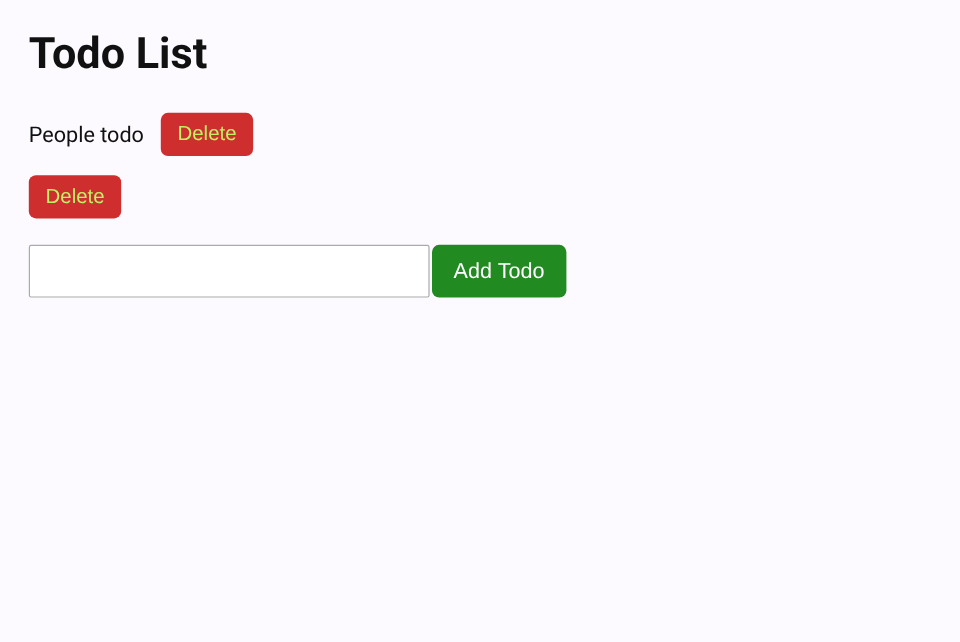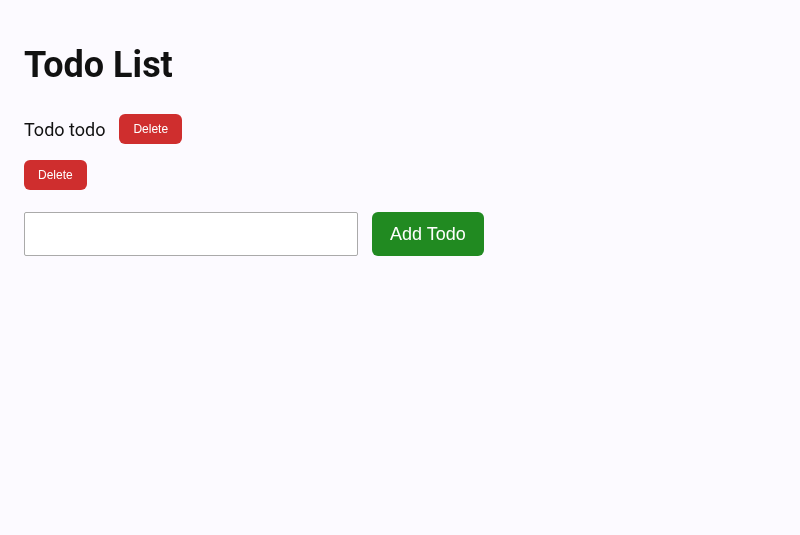--- a/index.html
+++ b/index.html
@@ -12,50 +12,49 @@
       background: #fcfaff;
       padding: 24px;
       width: 800px;
       height: 535px;
     }
     h1 {
       font-size: 36px;
       font-weight: 700;
       color: #111;
       margin-bottom: 28px;
-      margin-top: 20px;
     }
     .todo-list {
       display: flex;
       flex-direction: column;
       gap: 16px;
       margin-bottom: 22px;
     }
     .todo-item {
       display: flex;
       align-items: center;
       gap: 14px;
     }
     .todo-text {
       font-size: 18px;
       color: #111;
     }
     .delete-btn {
       background: #cf2e2e;
-      color: #ffffff;
+      color: #bef264;
       border: none;
       padding: 8px 14px;
-      font-size: 12px;
+      font-size: 17px;
       border-radius: 6px;
       cursor: pointer;
     }
     .add-row {
       display: flex;
       align-items: flex-end;
-      gap: 14px;
+      gap: 2px;
     }
     .add-input {
       width: 334px;
       border: 1px solid #aaa;
       border-radius: 2px;
       padding: 6px 8px;
       font-size: 16px;
       height: 44px;
       background: #fff;
     }
@@ -70,21 +69,21 @@
       height: 44px;
     }
   </style>
 </head>
 <body>
 
 <h1>Todo List</h1>
 
 <div class="todo-list">
   <div class="todo-item">
-    <span class="todo-text">Todo todo</span>
+    <span class="todo-text">People todo</span>
     <button class="delete-btn">Delete</button>
   </div>
   <div class="todo-item">
     <button class="delete-btn">Delete</button>
   </div>
 </div>
 
 <div class="add-row">
   <input class="add-input" type="text" value="" style="">
   <button class="add-btn">Add Todo</button>

